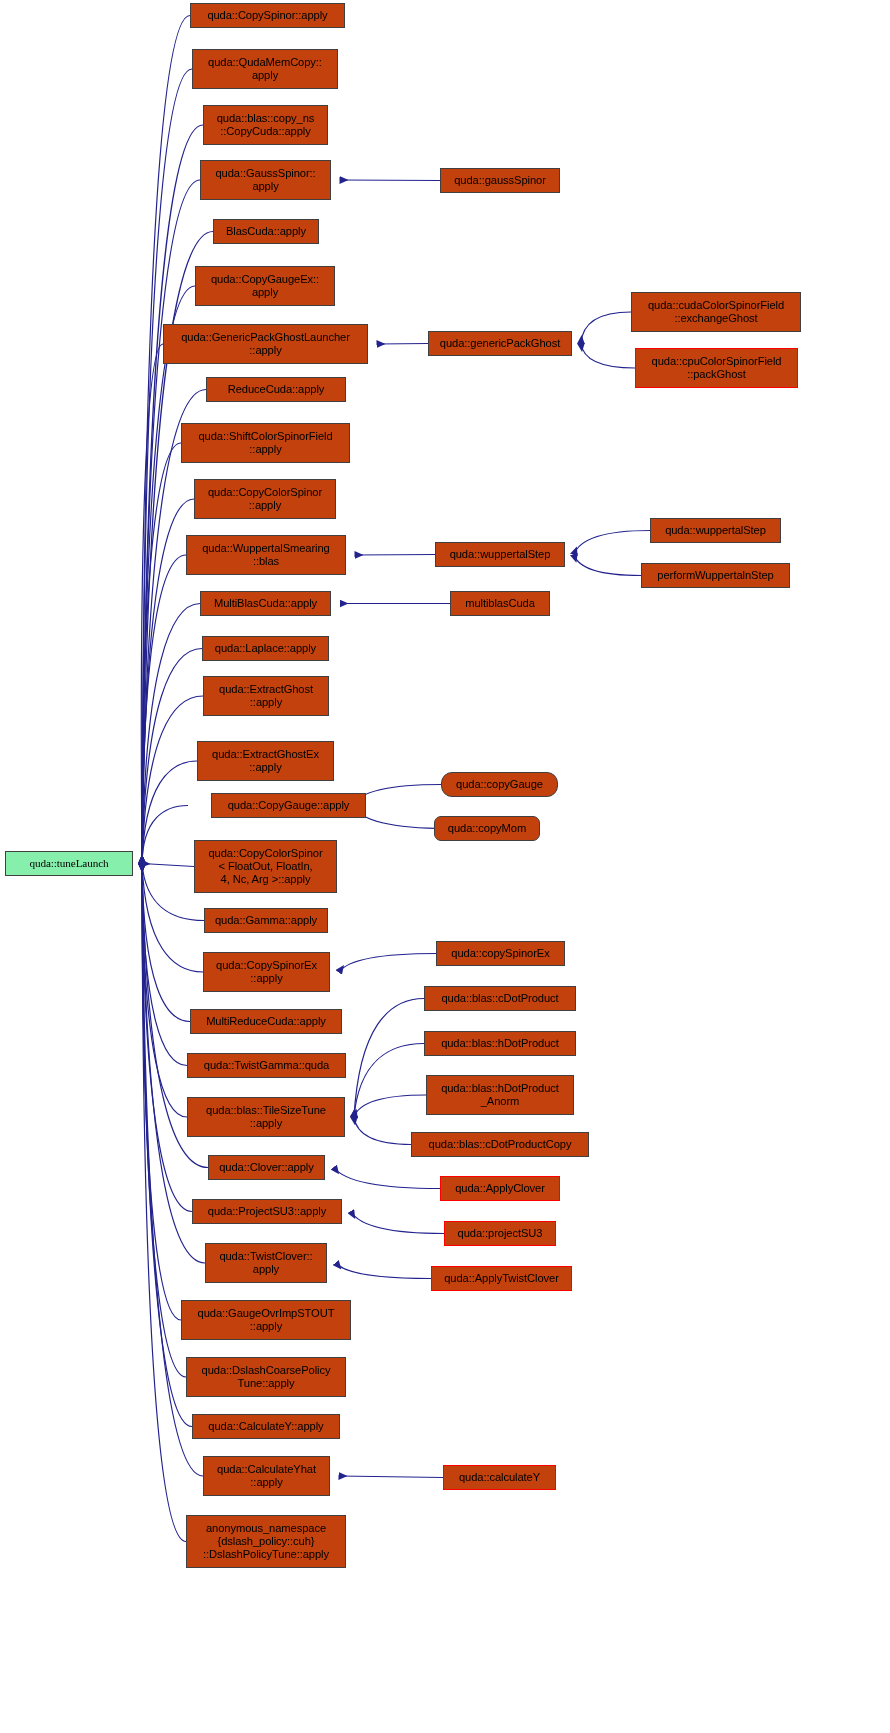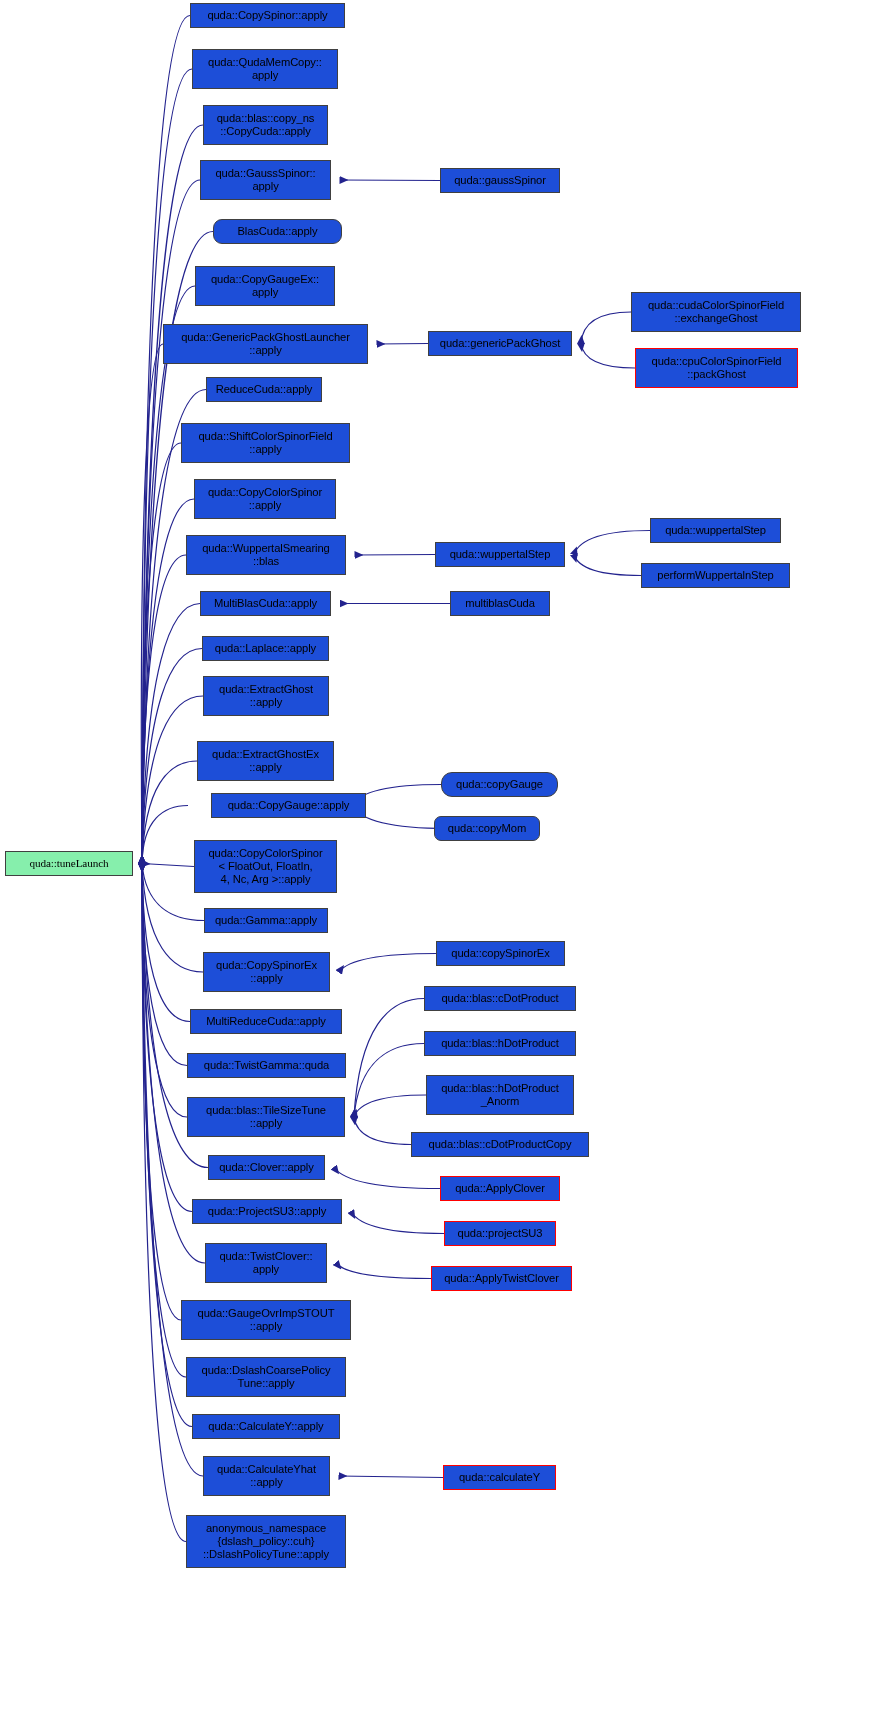--- a/index.html
+++ b/index.html
@@ -1,20 +1,20 @@
 <!DOCTYPE html>
 <html><head>
 <meta charset="utf-8">
 <title>quda::tuneLaunch caller graph</title>
 <style>
   html,body{margin:0;padding:0;background:#ffffff;}
   body{font-family:"Liberation Sans",sans-serif;}
   #graph{position:relative;width:890px;height:1733px;background:#ffffff;overflow:hidden;}
   #edges{position:absolute;left:0;top:0;width:890px;height:1733px;pointer-events:none;}
-  .node{position:absolute;box-sizing:border-box;border:1px solid #404040;background:#1d4ed8;
+  .node{position:absolute;box-sizing:border-box;border:1px solid #404040;background:#c2410c;
         display:flex;align-items:center;justify-content:center;text-align:center;
         font-size:11.2px;line-height:13.2px;color:#000000;white-space:pre-line;
         letter-spacing:-0.1px;}
   .node.red{border-color:#ff0000;}
   .node.center{background:#86efac;border-color:#404040;font-family:Liberation Serif, serif;}
 </style>
 </head>
 <body>
 
 <div id="graph">
@@ -78,26 +78,26 @@
   </svg>
   <div id="node-layer">
       <div class="node center" style="left: 5px; top: 851px; width: 128px; height: 25px;">quda::tuneLaunch</div>
       <div class="node" style="left: 190px; top: 3px; width: 155px; height: 25px;">quda::CopySpinor::apply</div>
       <div class="node" style="left: 192px; top: 49px; width: 146px; height: 40px;">quda::QudaMemCopy::
 apply</div>
       <div class="node" style="left: 203px; top: 105px; width: 125px; height: 40px;">quda::blas::copy_ns
 ::CopyCuda::apply</div>
       <div class="node" style="left: 200px; top: 160px; width: 131px; height: 40px;">quda::GaussSpinor::
 apply</div>
-      <div class="node" style="left: 213px; top: 219px; width: 129px; height: 25px; border-radius: 9px;">BlasCuda::apply</div>
+      <div class="node" style="left: 213px; top: 219px; width: 106px; height: 25px;">BlasCuda::apply</div>
       <div class="node" style="left: 195px; top: 266px; width: 140px; height: 40px;">quda::CopyGaugeEx::
 apply</div>
       <div class="node" style="left: 163px; top: 324px; width: 205px; height: 40px;">quda::GenericPackGhostLauncher
 ::apply</div>
-      <div class="node" style="left: 206px; top: 377px; width: 116px; height: 25px;">ReduceCuda::apply</div>
+      <div class="node" style="left: 206px; top: 377px; width: 140px; height: 25px;">ReduceCuda::apply</div>
       <div class="node" style="left: 181px; top: 423px; width: 169px; height: 40px;">quda::ShiftColorSpinorField
 ::apply</div>
       <div class="node" style="left: 194px; top: 479px; width: 142px; height: 40px;">quda::CopyColorSpinor
 ::apply</div>
       <div class="node" style="left: 186px; top: 535px; width: 160px; height: 40px;">quda::WuppertalSmearing
 ::blas</div>
       <div class="node" style="left: 200px; top: 591px; width: 131px; height: 25px;">MultiBlasCuda::apply</div>
       <div class="node" style="left: 202px; top: 636px; width: 127px; height: 25px;">quda::Laplace::apply</div>
       <div class="node" style="left: 203px; top: 676px; width: 126px; height: 40px;">quda::ExtractGhost
 ::apply</div>

